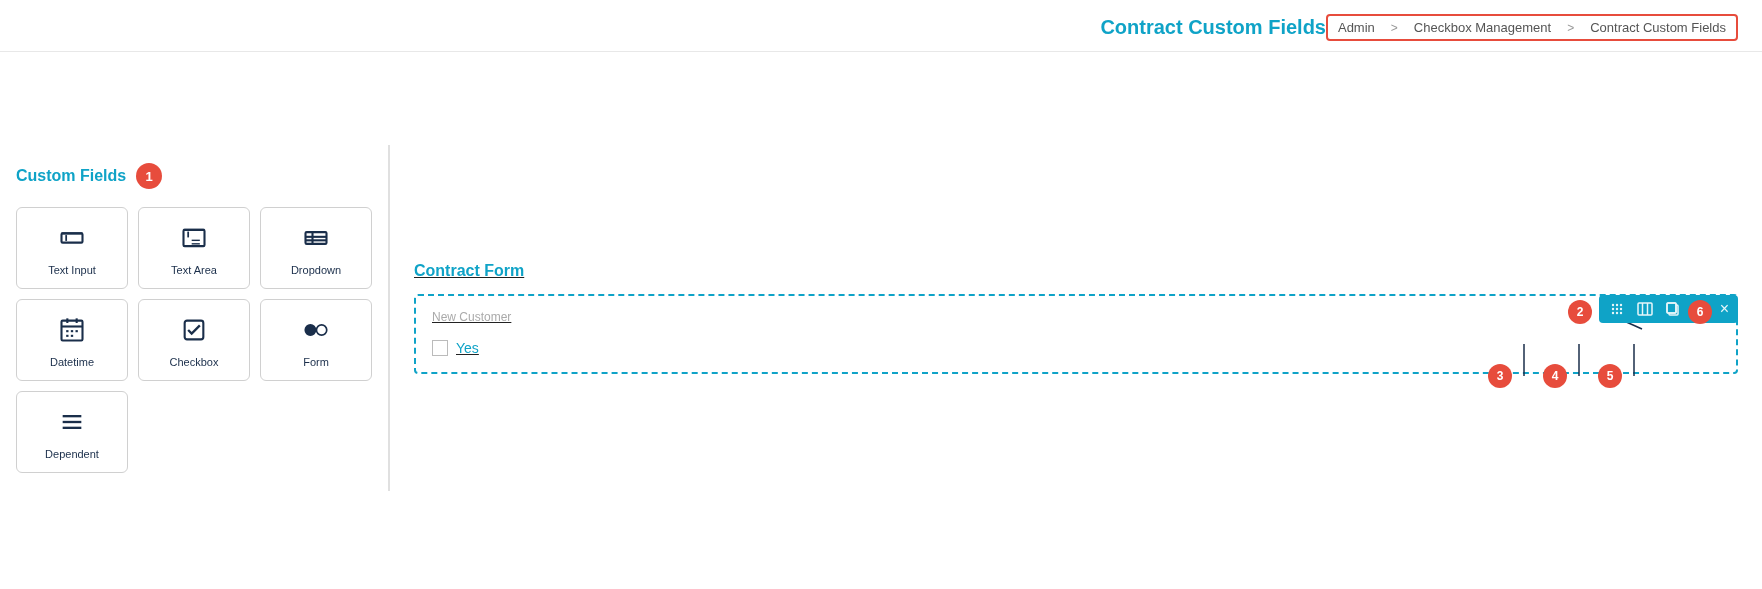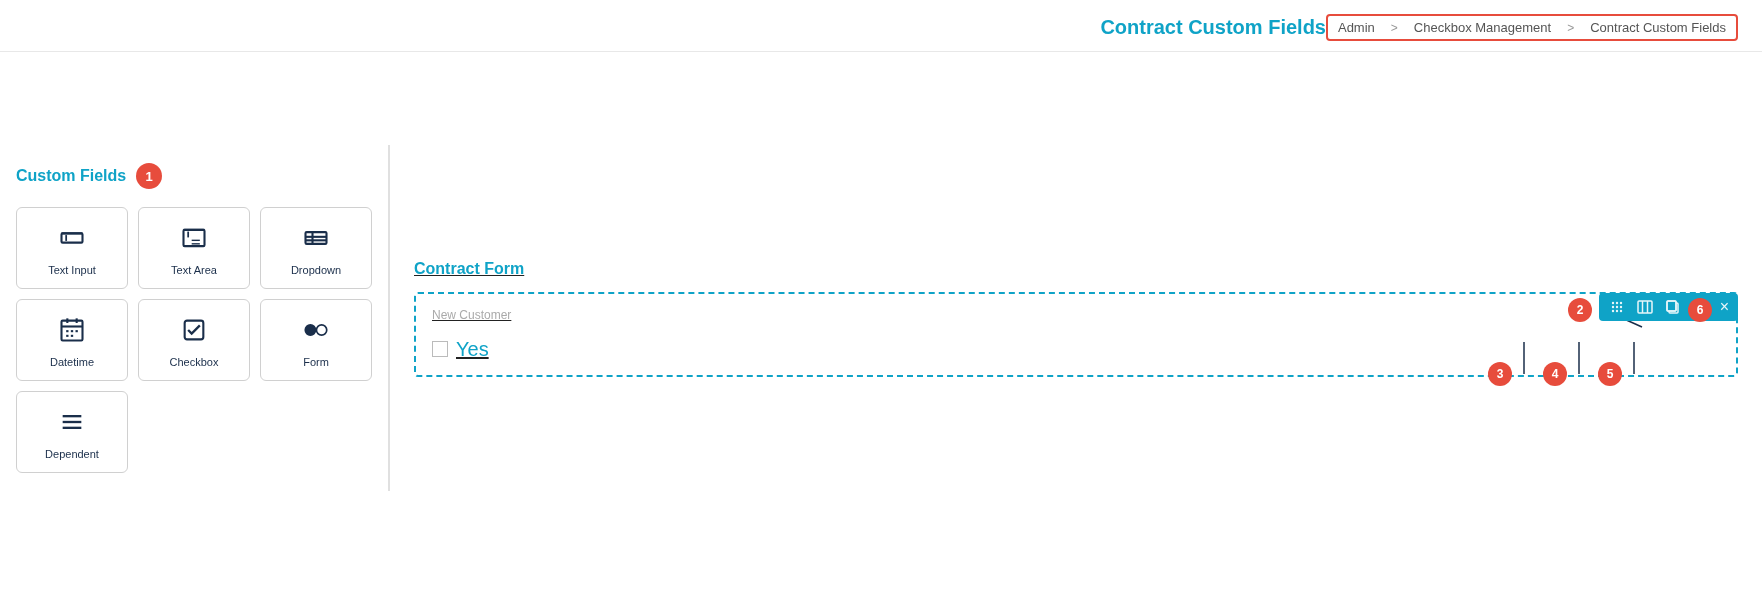--- a/index.html
+++ b/index.html
@@ -146,21 +146,21 @@
 
     .form-checkbox {
       width: 16px;
       height: 16px;
       border: 1px solid #bbb;
       background: #fff;
       display: inline-block;
     }
 
     .form-checkbox-label {
-      font-size: 20px;
+      font-size: 14px;
       color: #0fa3c7;
     }
 
     
     .field-toolbar {
       position: absolute;
       top: -1px;
       right: -2px;
       background: #0fa3c7;
       display: flex;

